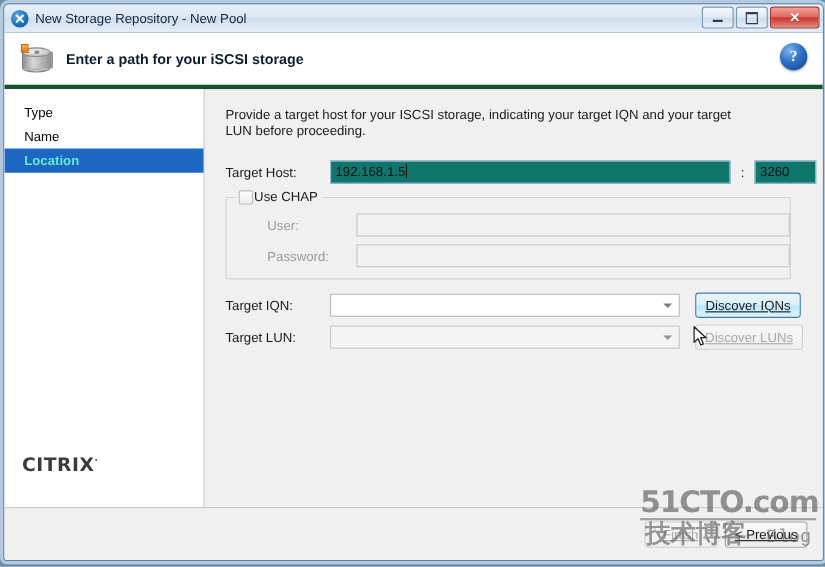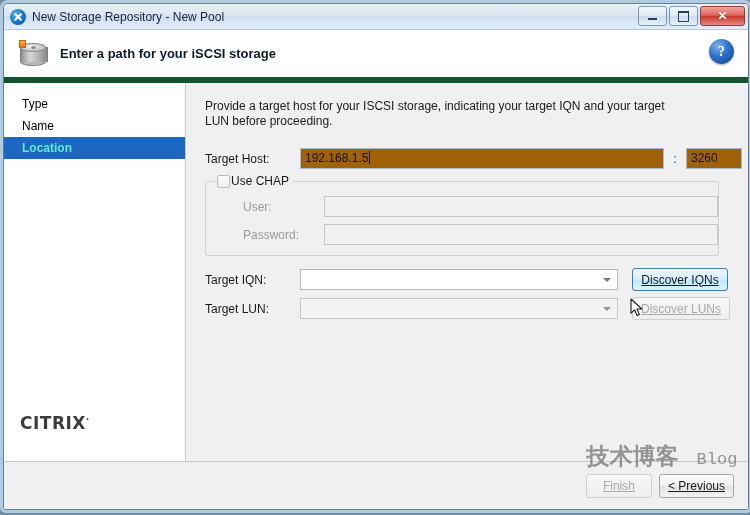--- a/index.html
+++ b/index.html
@@ -109,21 +109,21 @@
     font-size: 12px;
     font-weight: bold;
     line-height: 1;
     text-shadow: 0 1px 0 rgba(0,0,0,.35);
   }
 
   
   .header {
     height: 47px;
     background: #ffffff;
-    border-bottom: 6px solid #14532d;
+    border-bottom: 4px solid #14532d;
     display: flex;
     align-items: center;
     padding: 0 12px 0 12px;
     flex: 0 0 auto;
     position: relative;
   }
   .header-icon {
     width: 34px;
     height: 34px;
     position: relative;
@@ -264,21 +264,21 @@
     width: 95px;
     font-size: 12px;
     color: #1a1a1a;
     flex: 0 0 auto;
   }
   .lbl.disabled { color: #9b9b9b; margin-left: 23px; }
 
   .tbox {
     height: 21px;
     border: 1px solid #9fbcd6;
-    background: #a16207;
+    background: #0f766e;
     box-sizing: border-box;
     font-size: 12px;
     line-height: 19px;
     padding: 0 4px;
     color: #111;
     position: relative;
   }
   .tbox.host { width: 364px; }
   .tbox.port { width: 56px; }
   .tbox.disabled {
@@ -569,17 +569,18 @@
   </div>
 
   <div class="footer">
     <div class="btn disabled">Finish</div>
     <div class="btn">&lt; Previous</div>
   </div>
 
 </div>
 
 <div class="watermark">
+  <div class="wm-top">51CTO.com</div>
   <div class="wm-bot">
     <span class="wm-cn">技术博客</span>
     <span class="wm-blog">Blog</span>
   </div>
 </div>
 
 </body></html>

